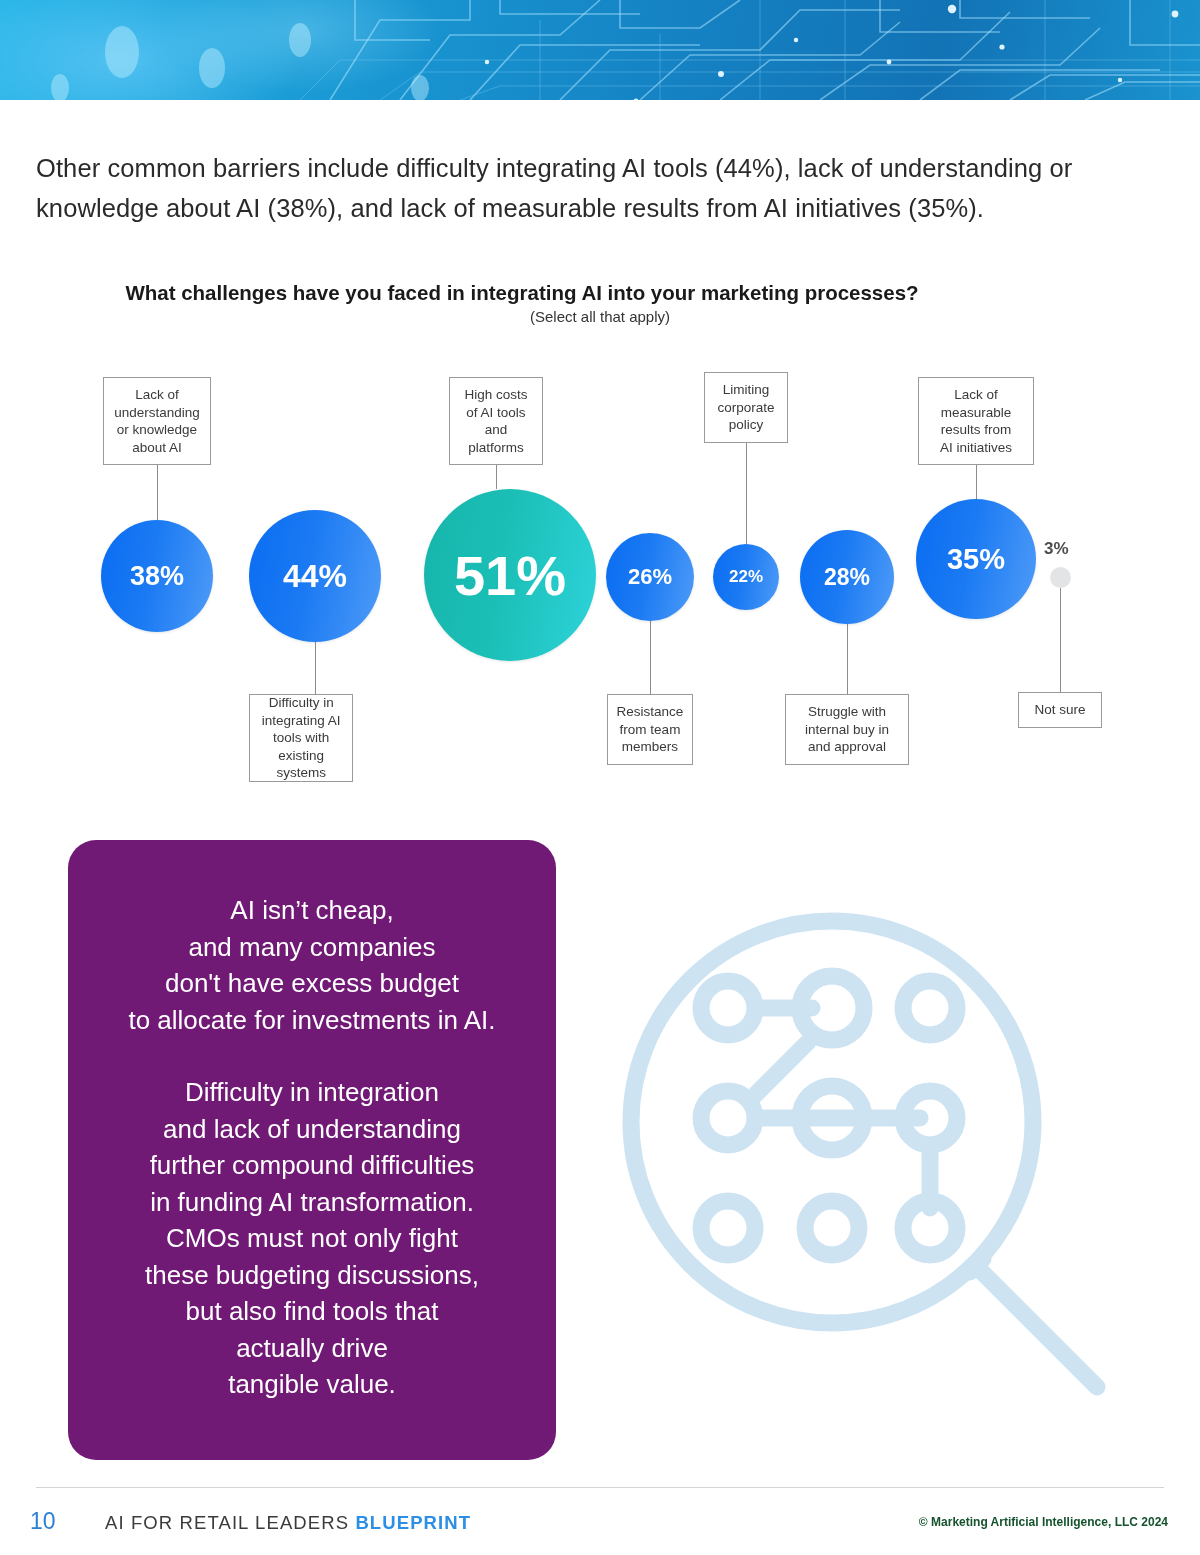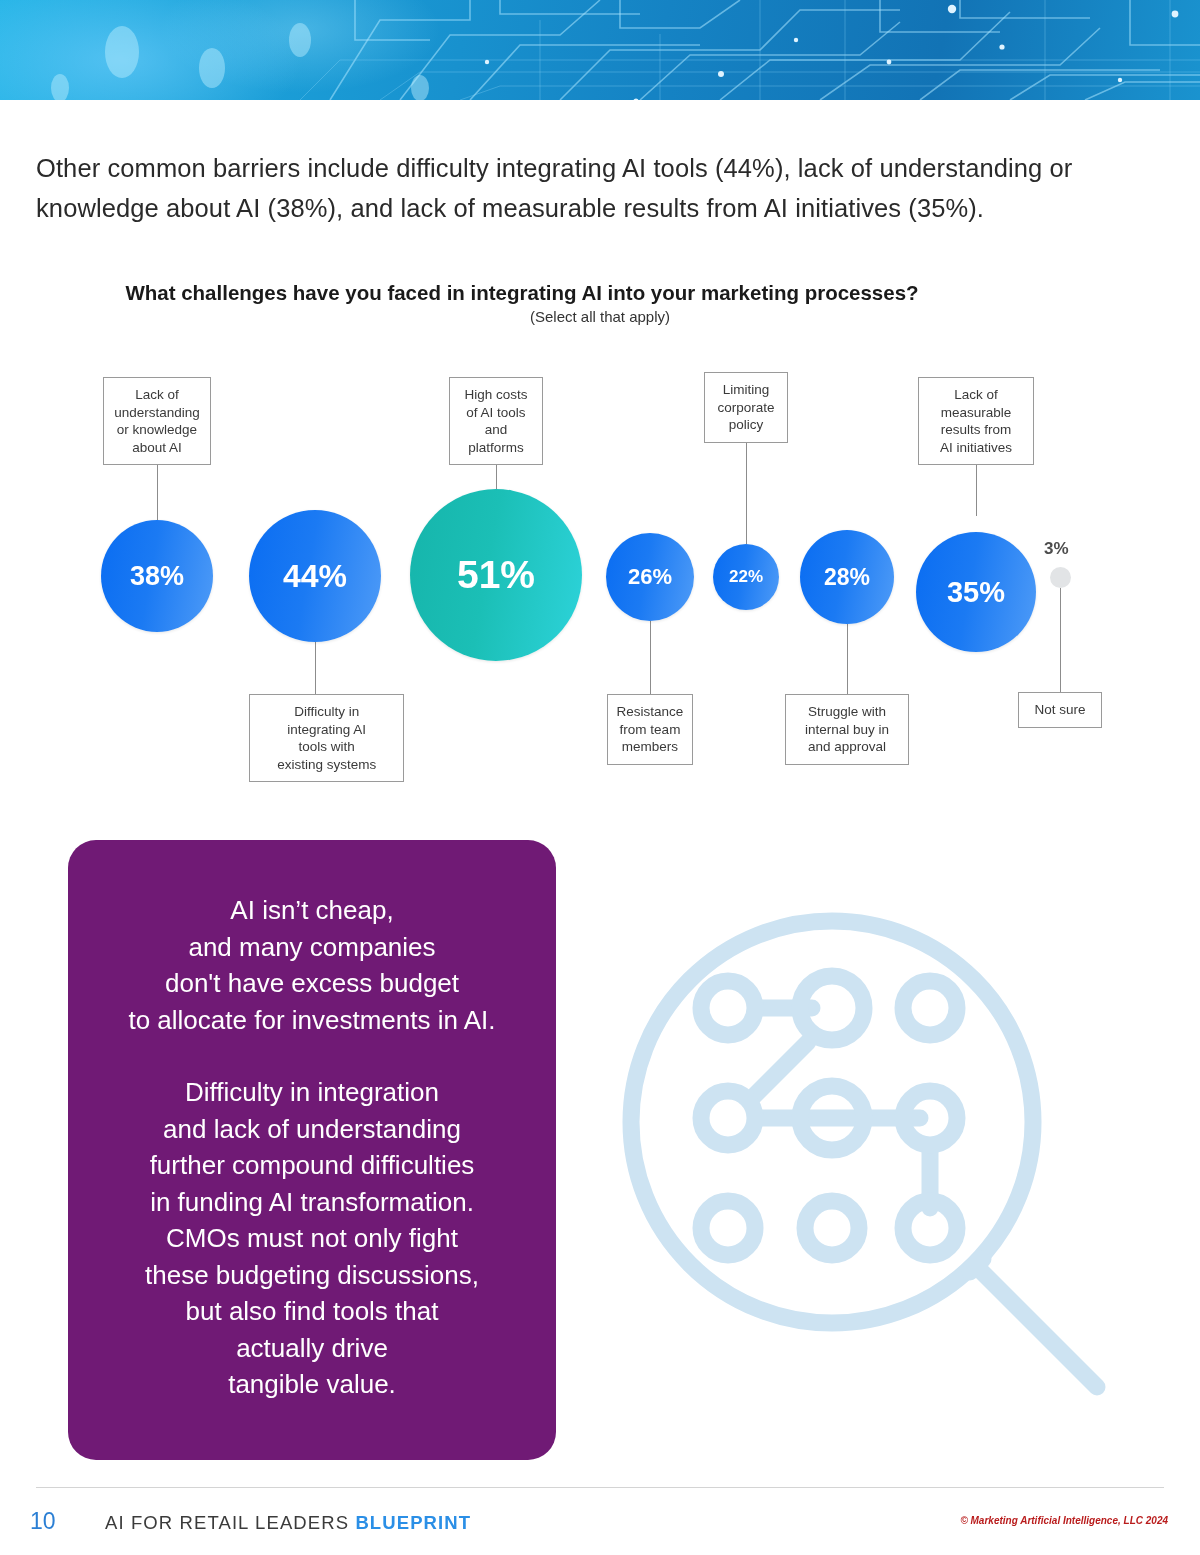--- a/index.html
+++ b/index.html
@@ -95,21 +95,21 @@
     position: absolute; left: 30px; top: 1508px;
     font-size: 23px; color: #2b7fd4;
   }
   .footer-title {
     position: absolute; left: 105px; top: 1512px;
     font-size: 18.5px; letter-spacing: 1.1px; color: #3b3b3b; font-weight: 500;
   }
   .footer-title b { color: #2b8fe6; }
   .copyright {
     position: absolute; right: 32px; top: 1515px;
-    font-size: 10px; font-style: italic; font-weight: bold; color: #b91c1c;
+    font-size: 12px; font-weight: bold; color: #14532d;
     white-space: nowrap;
   }
 </style>
 </head>
 <body>
 
 <div class="page">
 
   <div class="banner">
     <svg width="1200" height="100" viewBox="0 0 1200 100" aria-hidden="true">
@@ -171,45 +171,45 @@
   <div class="chart-title">What challenges have you faced in integrating AI into your marketing processes?</div>
   <div class="chart-subtitle">(Select all that apply)</div>
 
   <div class="chart" id="bubble-chart">
       <div class="bubble blue" style="left: 101px; top: 160px; height: 112px; width: 112px; font-size: 27px;">38%</div>
       <div class="callout" style="width: 108.8px; height: 88px; left: 102.6px; top: 17px;">
         <span>Lack of<br>understanding<br>or knowledge<br>about AI</span>
       </div>
       <div class="leader" style="left: 157px; top: 105px; height: 55px;"></div>
       <div class="bubble blue" style="left: 249px; top: 150px; height: 132px; width: 132px; font-size: 32px;">44%</div>
-      <div class="callout" style="width: 155px; height: 88px; left: 249.2px; top: 334px; text-align: center;">
+      <div class="callout" style="width: 104px; height: 88px; left: 249.2px; top: 334px; text-align: center;">
         <span>Difficulty in<br>integrating AI<br>tools with<br>existing systems</span>
       </div>
       <div class="leader" style="left: 315px; top: 282px; height: 52px;"></div>
-      <div class="bubble teal" style="left: 410px; top: 129px; height: 172px; width: 172px; font-size: 39px; text-align: right;">51%</div>
+      <div class="bubble teal" style="left: 424px; top: 129px; height: 172px; width: 172px; font-size: 56px; text-align: right;">51%</div>
       <div class="callout" style="width: 93.6px; height: 88px; left: 449.2px; top: 17px;">
         <span>High costs<br>of AI tools<br>and<br>platforms</span>
       </div>
       <div class="leader" style="left: 496px; top: 105px; height: 24px;"></div>
       <div class="bubble blue" style="left: 606px; top: 173px; height: 88px; width: 88px; font-size: 22px;">26%</div>
       <div class="callout" style="width: 86px; height: 70.5px; left: 607px; top: 334px;">
         <span>Resistance<br>from team<br>members</span>
       </div>
       <div class="leader" style="left: 650px; top: 261px; height: 73px;"></div>
       <div class="bubble blue" style="left: 713px; top: 184px; height: 66px; width: 66px; font-size: 17px;">22%</div>
       <div class="callout" style="width: 84px; height: 70.5px; left: 704px; top: 12px;">
         <span>Limiting<br>corporate<br>policy</span>
       </div>
       <div class="leader" style="left: 746px; top: 82.5px; height: 101.5px;"></div>
       <div class="bubble blue" style="left: 800px; top: 170px; height: 94px; width: 94px; font-size: 23px;">28%</div>
       <div class="callout" style="width: 124px; height: 70.5px; left: 785px; top: 334px;">
         <span>Struggle with<br>internal buy in<br>and approval</span>
       </div>
       <div class="leader" style="left: 847px; top: 264px; height: 70px;"></div>
-      <div class="bubble blue" style="left: 916px; top: 172px; height: 120px; width: 120px; font-size: 29px;">35%</div>
+      <div class="bubble blue" style="left: 916px; top: 139px; height: 120px; width: 120px; font-size: 29px;">35%</div>
       <div class="callout" style="width: 116.4px; height: 88px; left: 917.8px; top: 17px;">
         <span>Lack of<br>measurable<br>results from<br>AI initiatives</span>
       </div>
       <div class="leader" style="left: 976px; top: 105px; height: 51px;"></div>
       <div class="bubble gray" style="left: 1049.5px; top: 206.5px; height: 21px; width: 21px;"></div>
       <div class="dotlabel" style="left: 1044px; top: 178.5px;">3%</div>
       <div class="callout" style="width: 84px; height: 35.5px; left: 1018px; top: 332px;">
         <span>Not sure</span>
       </div>
       <div class="leader" style="left: 1060px; top: 227.5px; height: 104.5px;"></div>

